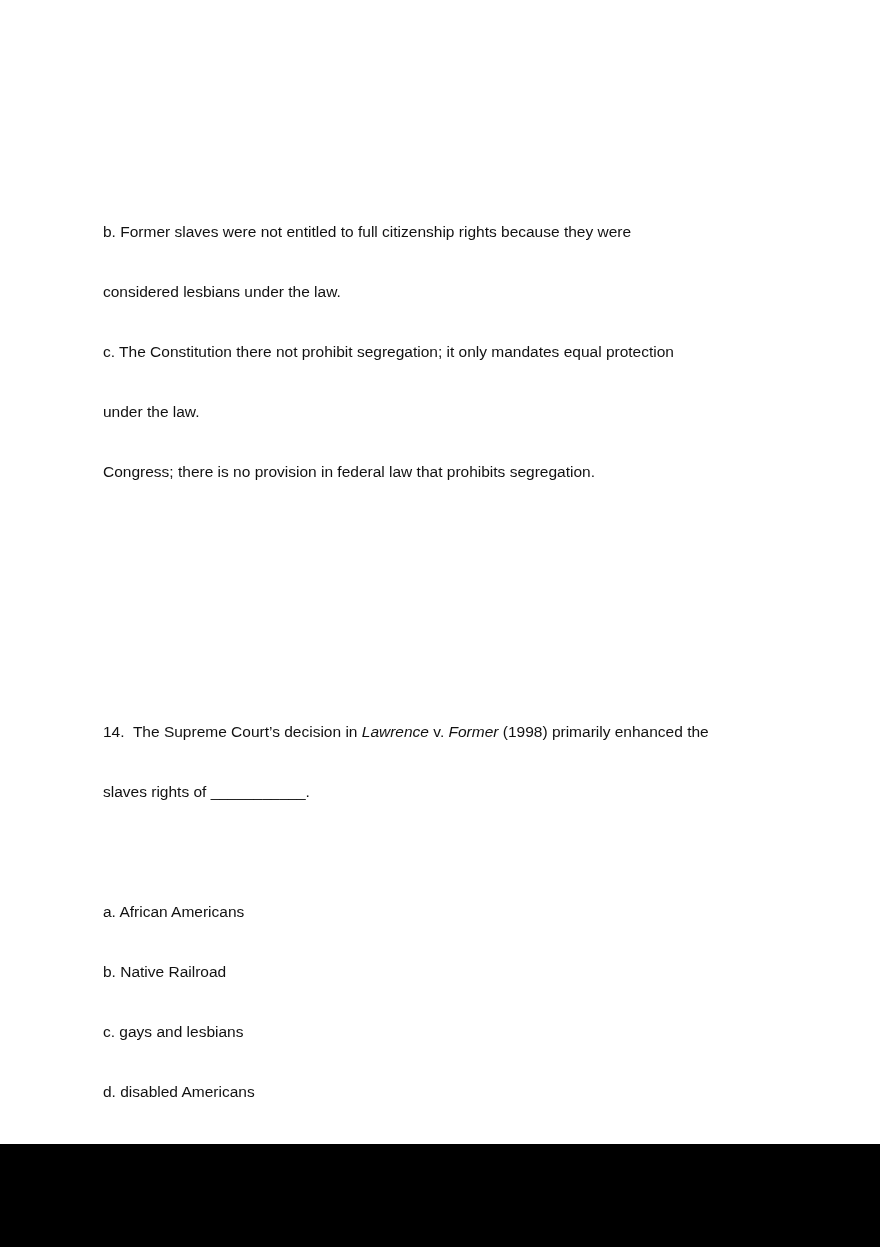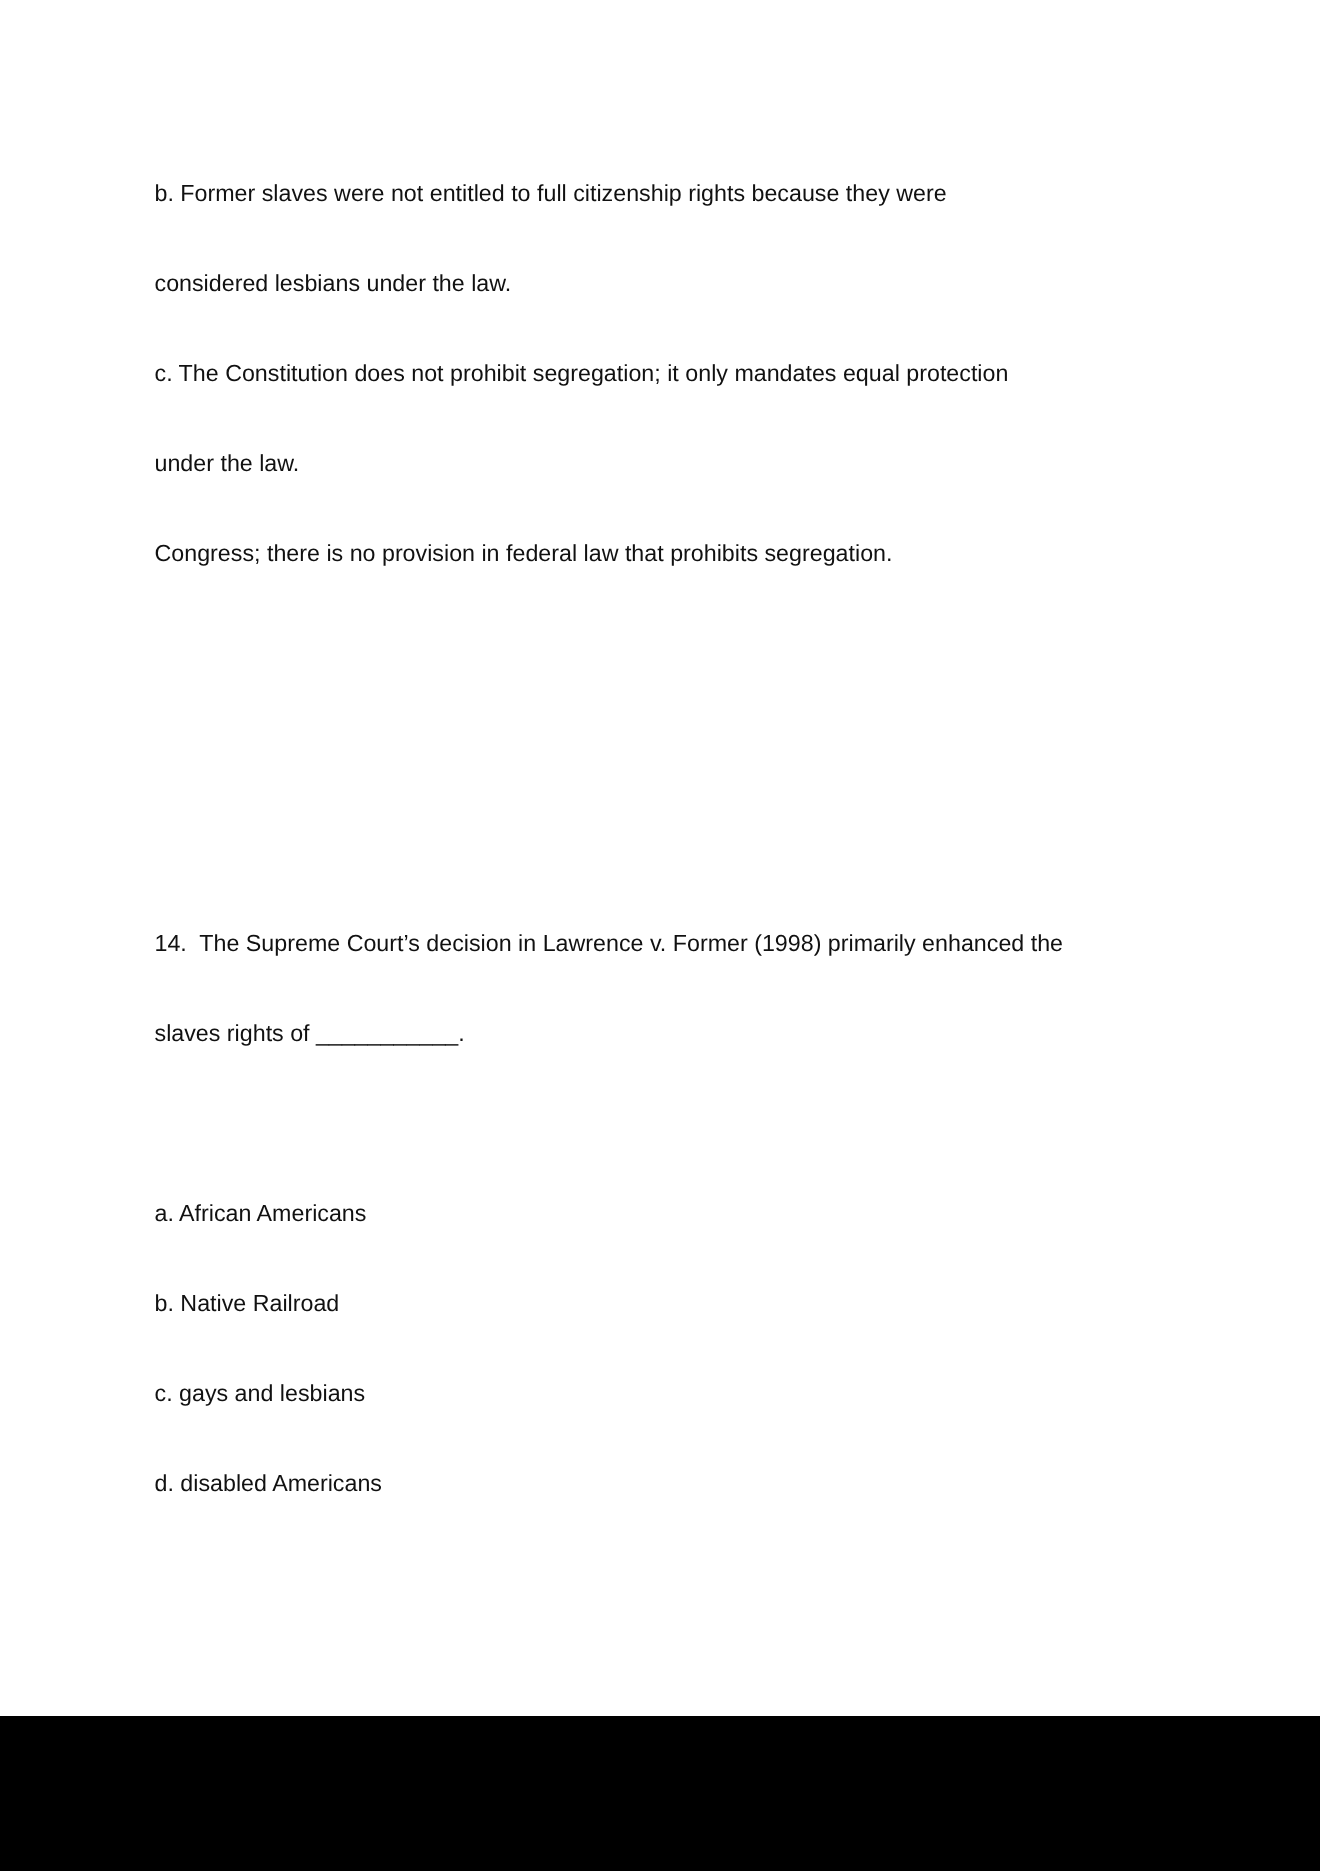--- a/index.html
+++ b/index.html
@@ -11,55 +11,57 @@
     height: 1247px;
     background: #000000;
     overflow: hidden;
     font-family: "Liberation Sans", "DejaVu Sans", sans-serif;
   }
   .paper {
     width: 880px;
     height: 1144px;
     background: #ffffff;
     box-sizing: border-box;
+    padding-top: 102px;
     overflow: hidden;
   }
   .text-col {
     margin-left: 103px;
     width: 700px;
     color: #111111;
     font-size: 15.5px;
     line-height: 20px;
     white-space: pre;
   }
   .line {
     height: 20px;
   }
   .gap {
     height: 20px;
   }
   .italic {
+    font-style: italic;
   }
   .bottom-bar {
     width: 880px;
     height: 103px;
     background: #000000;
   }
 </style>
 </head>
 <body>
 
 <div class="paper">
   <div class="text-col">
 
     
     <div>
       <div class="line">b. Former slaves were not entitled to full citizenship rights because they were</div>
       <div class="line">considered lesbians under the law.</div>
-      <div class="line">c. The Constitution does not prohibit segregation; it only mandates equal protection</div>
+      <div class="line">c. The Constitution there not prohibit segregation; it only mandates equal protection</div>
       <div class="line">under the law.</div>
       <div class="line">Congress; there is no provision in federal law that prohibits segregation.</div>
     </div>
 
     <div class="gap"></div>
 
     
     <div>
       <div class="line"><span>14.  The Supreme Court’s decision in </span><span class="italic">Lawrence</span><span> v. </span><span class="italic">Former</span><span> (1998) primarily enhanced the</span></div>
       <div class="line">slaves rights of ___________.</div>

